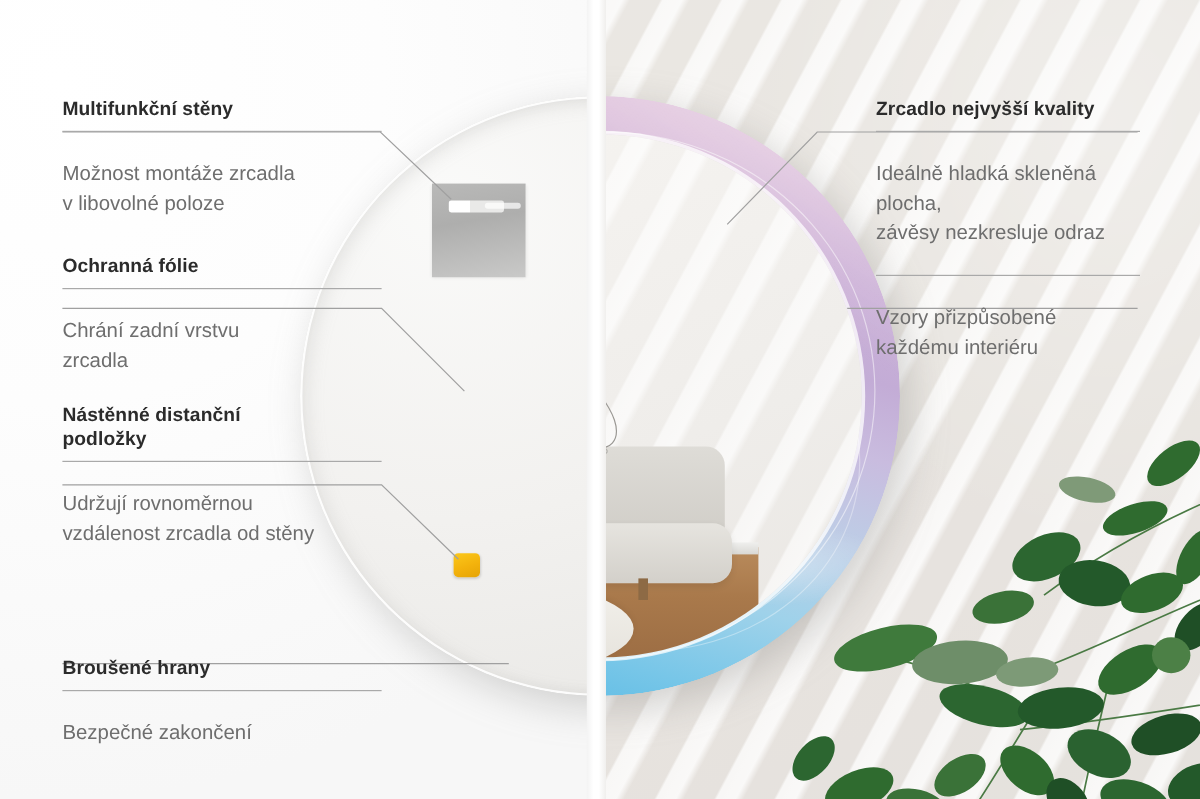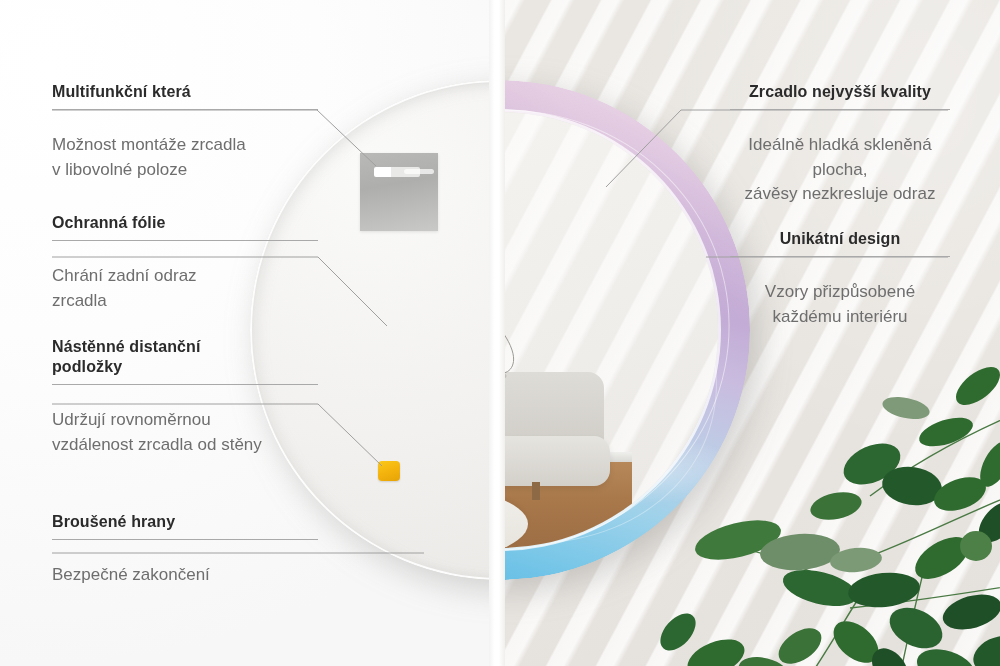--- a/index.html
+++ b/index.html
@@ -227,26 +227,26 @@
   .callout h3 {
     font-size:16px; font-weight:bold; color:#2b2b2b; letter-spacing:.1px;
     line-height:1.25; margin:0 0 7px 0;
   }
   .callout .rule { height:1px; background:#a9a9a9; width:100%; }
   .callout p {
     font-size:17px; color:#6e6e6e; line-height:1.45; margin:23px 0 0 0;
     font-weight:400;
   }
   .callout.left { left:52px; text-align:left; }
-  .callout.right { right:50px; text-align:center; }
+  .callout.right { right:50px; text-align:left; }
 
   #c1 { top:82px; width:266px; }
   #c2 { top:213px; width:266px; }
   #c3 { top:337px; width:266px; }
-  #c4 { top:512px; width:266px; }
+  #c4 { top:548px; width:266px; }
   #c5 { top:82px; width:220px; }
   #c6 { top:229px; width:220px; }
 
   
   #leaders { position:absolute; inset:0; z-index:7; pointer-events:none; }
 </style>
 </head>
 <body>
 
 <div id="stage">
@@ -355,33 +355,33 @@
       <path d="M52 110 H317 L376 166"></path>
       <path d="M52 257 H318 L387 326"></path>
       <path d="M52 404 H318 L382 466"></path>
       <path d="M52 553 H424"></path>
       <path d="M948 110 H681 L606 187"></path>
       <path d="M948 257 H706"></path>
     </g>
   </svg>
 
   <div class="callout left" id="c1">
-    <h3>Multifunkční která</h3>
+    <h3>Multifunkční stěny</h3>
     <div class="rule"></div>
     <p>
       <span>Možnost montáže zrcadla</span><br>
       <span>v libovolné poloze</span>
     </p>
   </div>
 
   <div class="callout left" id="c2">
     <h3>Ochranná fólie</h3>
     <div class="rule"></div>
     <p>
-      <span>Chrání zadní odraz</span><br>
+      <span>Chrání zadní vrstvu</span><br>
       <span>zrcadla</span>
     </p>
   </div>
 
   <div class="callout left" id="c3">
     <h3>
       <span>Nástěnné distanční</span><br>
       <span>podložky</span>
     </h3>
     <div class="rule"></div>
@@ -402,21 +402,20 @@
   <div class="callout right" id="c5">
     <h3>Zrcadlo nejvyšší kvality</h3>
     <div class="rule"></div>
     <p>
       <span>Ideálně hladká skleněná plocha,</span><br>
       <span>závěsy nezkresluje odraz</span>
     </p>
   </div>
 
   <div class="callout right" id="c6">
-    <h3>Unikátní design</h3>
     <div class="rule"></div>
     <p>
       <span>Vzory přizpůsobené</span><br>
       <span>každému interiéru</span>
     </p>
   </div>
 
 </div>
 
 </body></html>

